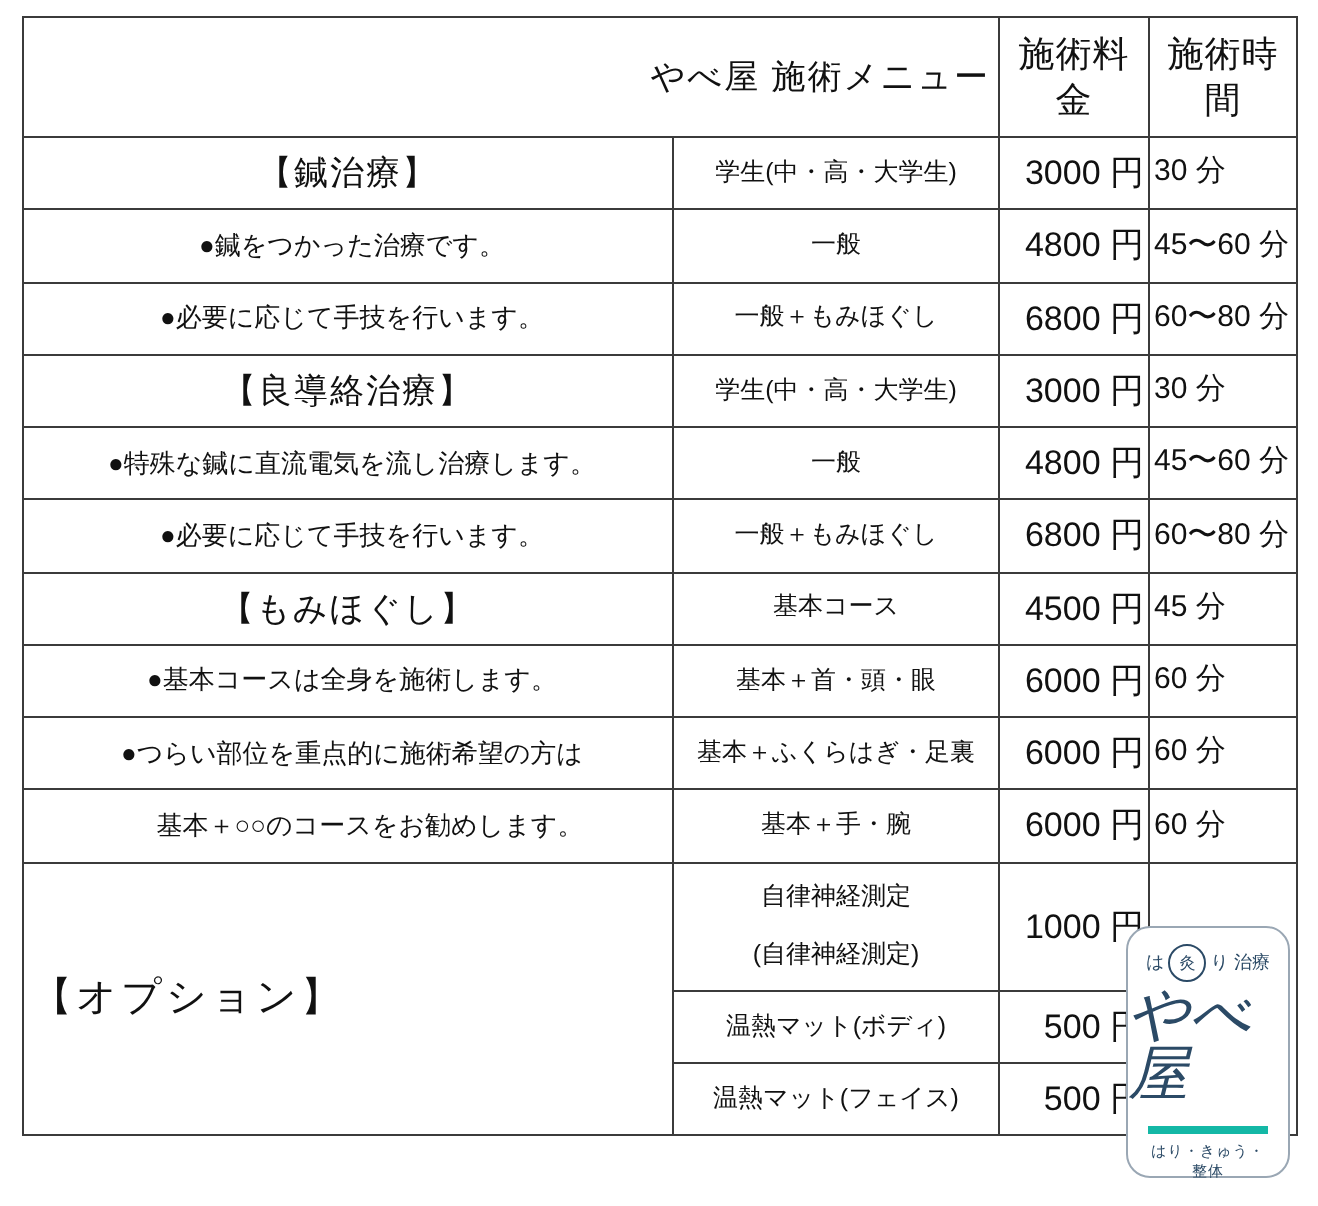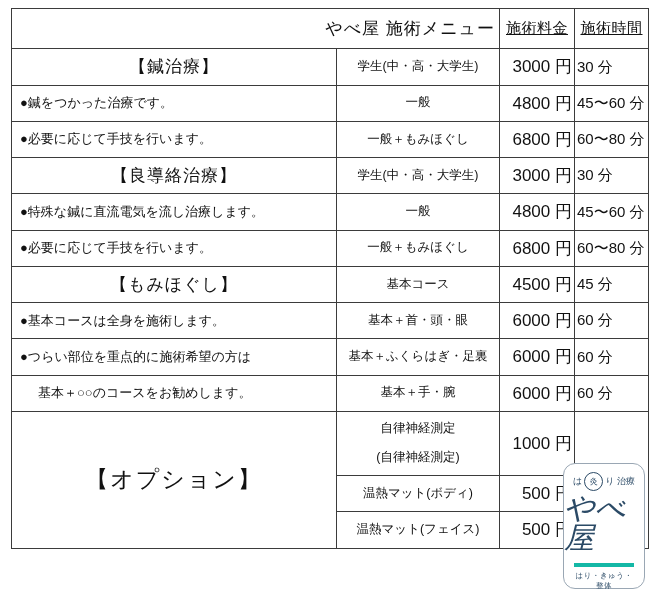--- a/index.html
+++ b/index.html
@@ -38,34 +38,33 @@
     box-sizing: border-box;
   }
   .c-title {
     text-align: right;
     font-size: 17px;
     letter-spacing: 1px;
     padding: 9px 4px;
   }
   .c-head {
     text-align: center;
-    font-size: 15px;
+    font-size: 18px;
     padding: 7px 2px;
     letter-spacing: 0.5px;
-    text-decoration: underline;
   }
   .c-section {
     text-align: center;
     font-size: 17px;
     font-weight: 400;
     letter-spacing: 1px;
     padding: 6px 4px;
   }
   .c-note {
-    text-align: left;
+    text-align: center;
     font-size: 13px;
     padding: 6px 4px 6px 8px;
   }
   .c-note.indent {
     padding-left: 26px;
   }
   .c-item {
     text-align: center;
     font-size: 12.5px;
     padding: 7px 2px;
@@ -73,22 +72,21 @@
   .c-price {
     text-align: right;
     font-size: 17px;
     padding: 7px 2px;
   }
   .c-time {
     font-size: 15px;
     padding: 7px 2px;
   }
   .c-option {
-    text-align: center;
-    font-size: 23px;
+    font-size: 20px;
     letter-spacing: 2px;
     padding: 6px 4px;
   }
   .c-blank {
     border: 1px solid #3b3b3b;
     background: #fff;
   }
   .stacked {
     display: flex;
     flex-direction: column;

